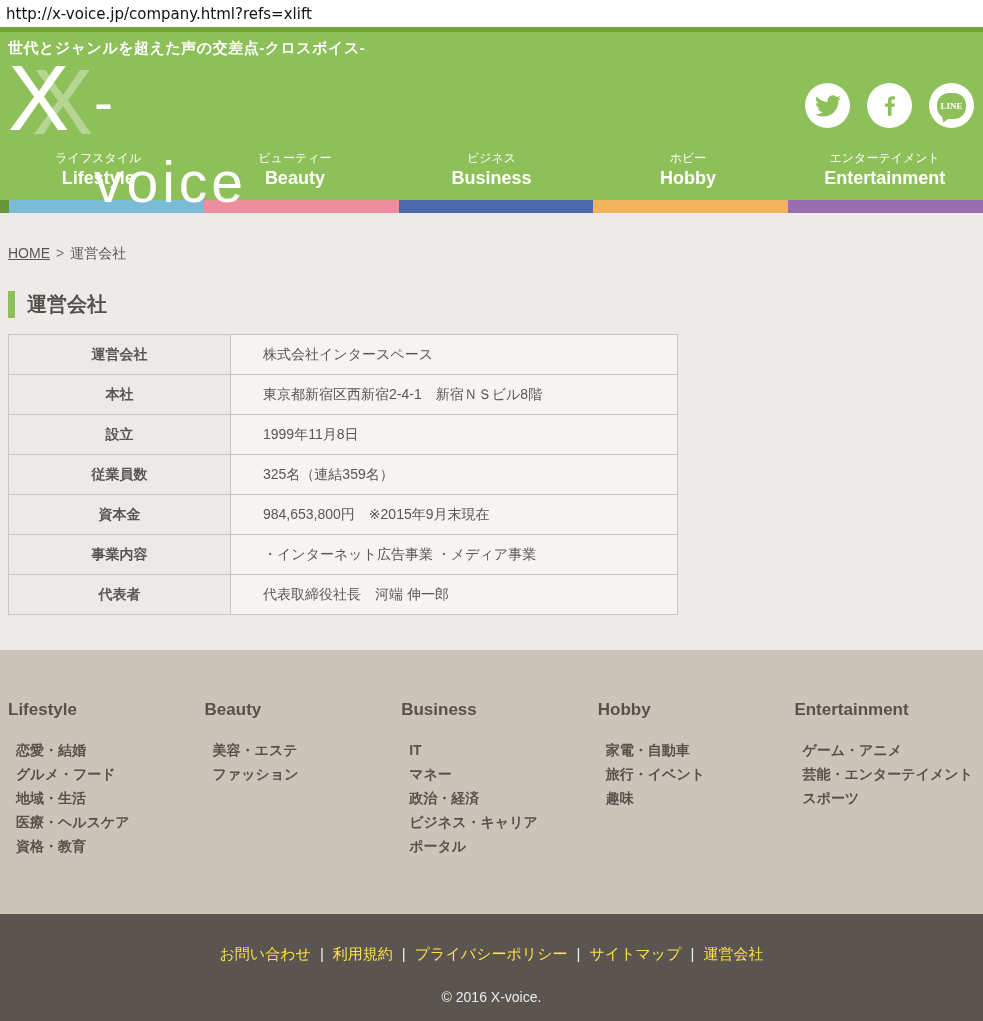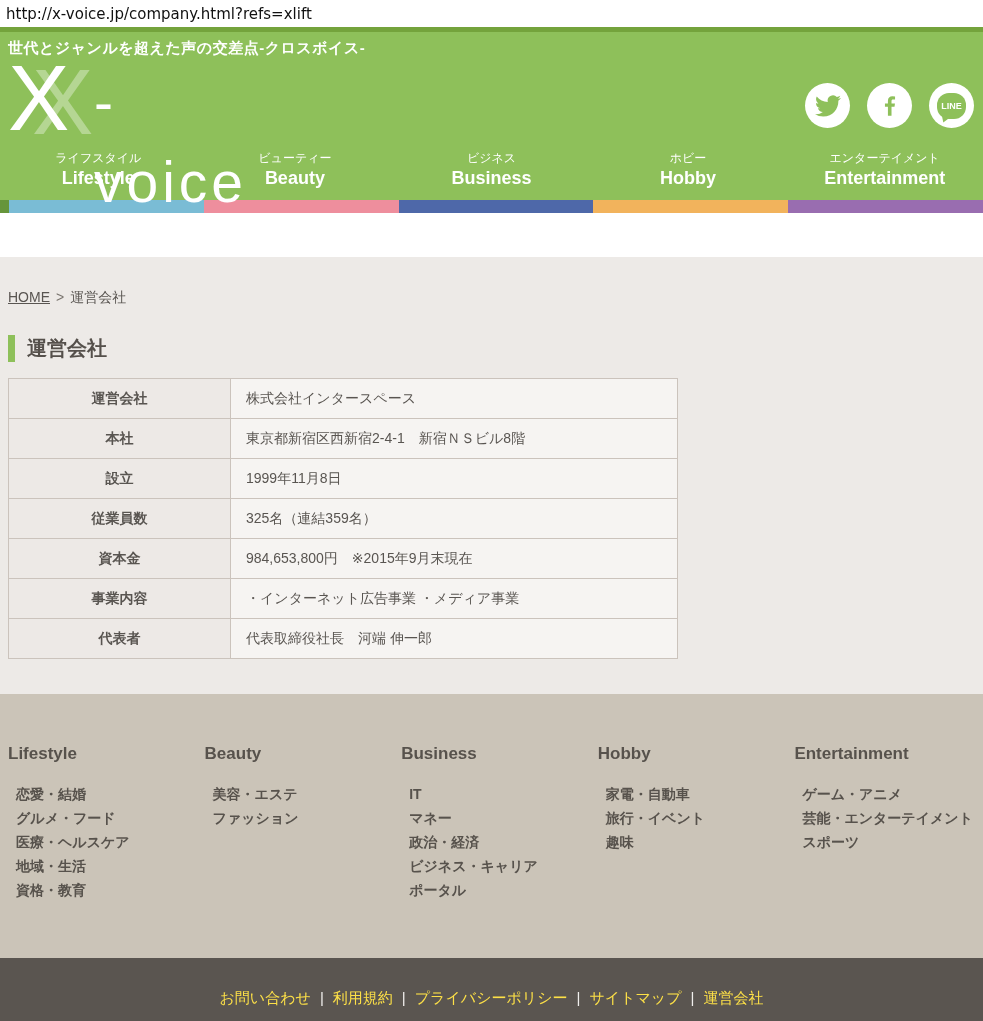--- a/index.html
+++ b/index.html
@@ -15,49 +15,49 @@
   
   .site-header { background:#8EC05A; border-top:5px solid #74A33C; }
   .tagline { color:#fff; font-weight:700; font-size:15px; padding:7px 8px 0; letter-spacing:0.5px; }
   .logo-row { position:relative; height:90px; }
   .logo { position:absolute; left:6px; top:-10px; height:100px; cursor:pointer; }
   .logo .x-glyph { font-size:92px; font-weight:400; line-height:100px; letter-spacing:0; }
   .x-back { position:absolute; left:26px; top:4px; color:rgba(255,255,255,0.35); }
   .x-front { position:absolute; left:2px; top:0; color:#ffffff; }
   .logo-rest { position:absolute; left:88px; top:14px; color:#ffffff; font-size:57px; font-weight:300; letter-spacing:4px; line-height:80px; }
   .social { position:absolute; right:9px; top:25px; display:flex; gap:17px; }
-  .social-btn { width:45px; height:45px; border-radius:50%; background:#fff; display:flex; align-items:center; justify-content:center; cursor:pointer; }
+  .social-btn { width:45px; height:45px; border-radius:50%; background:#fff; display:flex; align-items:center; justify-content:center; cursor:pointer;font-family:Liberation Serif, serif; }
   .social-btn svg { display:block; }
   .line-bubble { position:relative; width:29px; height:26px; background:#8EC05A; border-radius:12px 12px 12px 12px; display:flex; align-items:center; justify-content:center; }
   .line-bubble::after { content:""; position:absolute; left:4px; bottom:-4px; width:0; height:0;
     border-left:3px solid transparent; border-right:6px solid transparent; border-top:7px solid #8EC05A; transform:rotate(12deg); }
   .line-text { color:#fff; font-size:9px; font-weight:700; letter-spacing:0; }
 
   
   .main-nav { display:flex; }
   .nav-item { flex:1; text-align:center; color:#fff; padding:2px 0 10px; text-decoration:none; cursor:pointer; }
   .nav-jp { display:block; font-size:12px; line-height:17px; }
   .nav-en { display:block; font-size:18px; font-weight:700; line-height:23px; }
   .stripe { display:flex; height:13px; }
   .stripe-leader { width:9px; }
   .stripe-seg { flex:1; }
 
   
-  .content { background:#EDEAE7; padding:32px 8px 35px;margin-top:44px; }
+  .content { background:#EDEAE7; padding:32px 8px 35px; }
   .breadcrumb { font-size:14px; color:#595551; margin-bottom:28px; }
   .breadcrumb a { color:#595551; text-decoration:underline; cursor:pointer; }
   .breadcrumb .bc-sep { margin:0 6px; color:#7a756f; }
   .page-title { display:flex; align-items:center; margin:0 0 16px; }
   .title-bar { width:7px; height:27px; background:#8EC05A; margin-right:12px; }
   .title-text { font-size:20px; font-weight:700; color:#55504B; }
 
   table.company { border-collapse:collapse; width:670px; }
   table.company th, table.company td { border:1px solid #CBC3BC; height:40px; font-size:14px; color:#595551; }
   table.company th { width:222px; font-weight:700; text-align:center; background:#EDE9E6; }
-  table.company td { padding-left:15px; background:#F6F4F2; text-align:left; }
+  table.company td { padding-left:32px; background:#F6F4F2; text-align:left; }
 
   
   .footer { background:#CBC4B8; display:flex; padding:50px 0 48px; }
   .footer-col { flex:1; padding-left:8px; }
   .footer-col h3 { font-size:17px; color:#57524C; margin:0 0 18px; font-weight:700; }
   .footer-col ul { list-style:none; margin:8px; padding:0;font-weight:bold; }
   .footer-col li { line-height:24px; }
   .footer-col a { font-size:14px; color:#57524C; text-decoration:none; cursor:pointer; }
 
   
@@ -179,22 +179,22 @@
     </tbody>
   </table>
 </div>
 
 <div class="footer">
   <div class="footer-col">
     <h3>Lifestyle</h3>
     <ul>
       <li><a>恋愛・結婚</a></li>
       <li><a>グルメ・フード</a></li>
+      <li><a>地域・生活</a></li>
       <li><a>医療・ヘルスケア</a></li>
-      <li><a>地域・生活</a></li>
       <li><a>資格・教育</a></li>
     </ul>
   </div>
   <div class="footer-col">
     <h3>Beauty</h3>
     <ul>
       <li><a>美容・エステ</a></li>
       <li><a>ファッション</a></li>
     </ul>
   </div>

